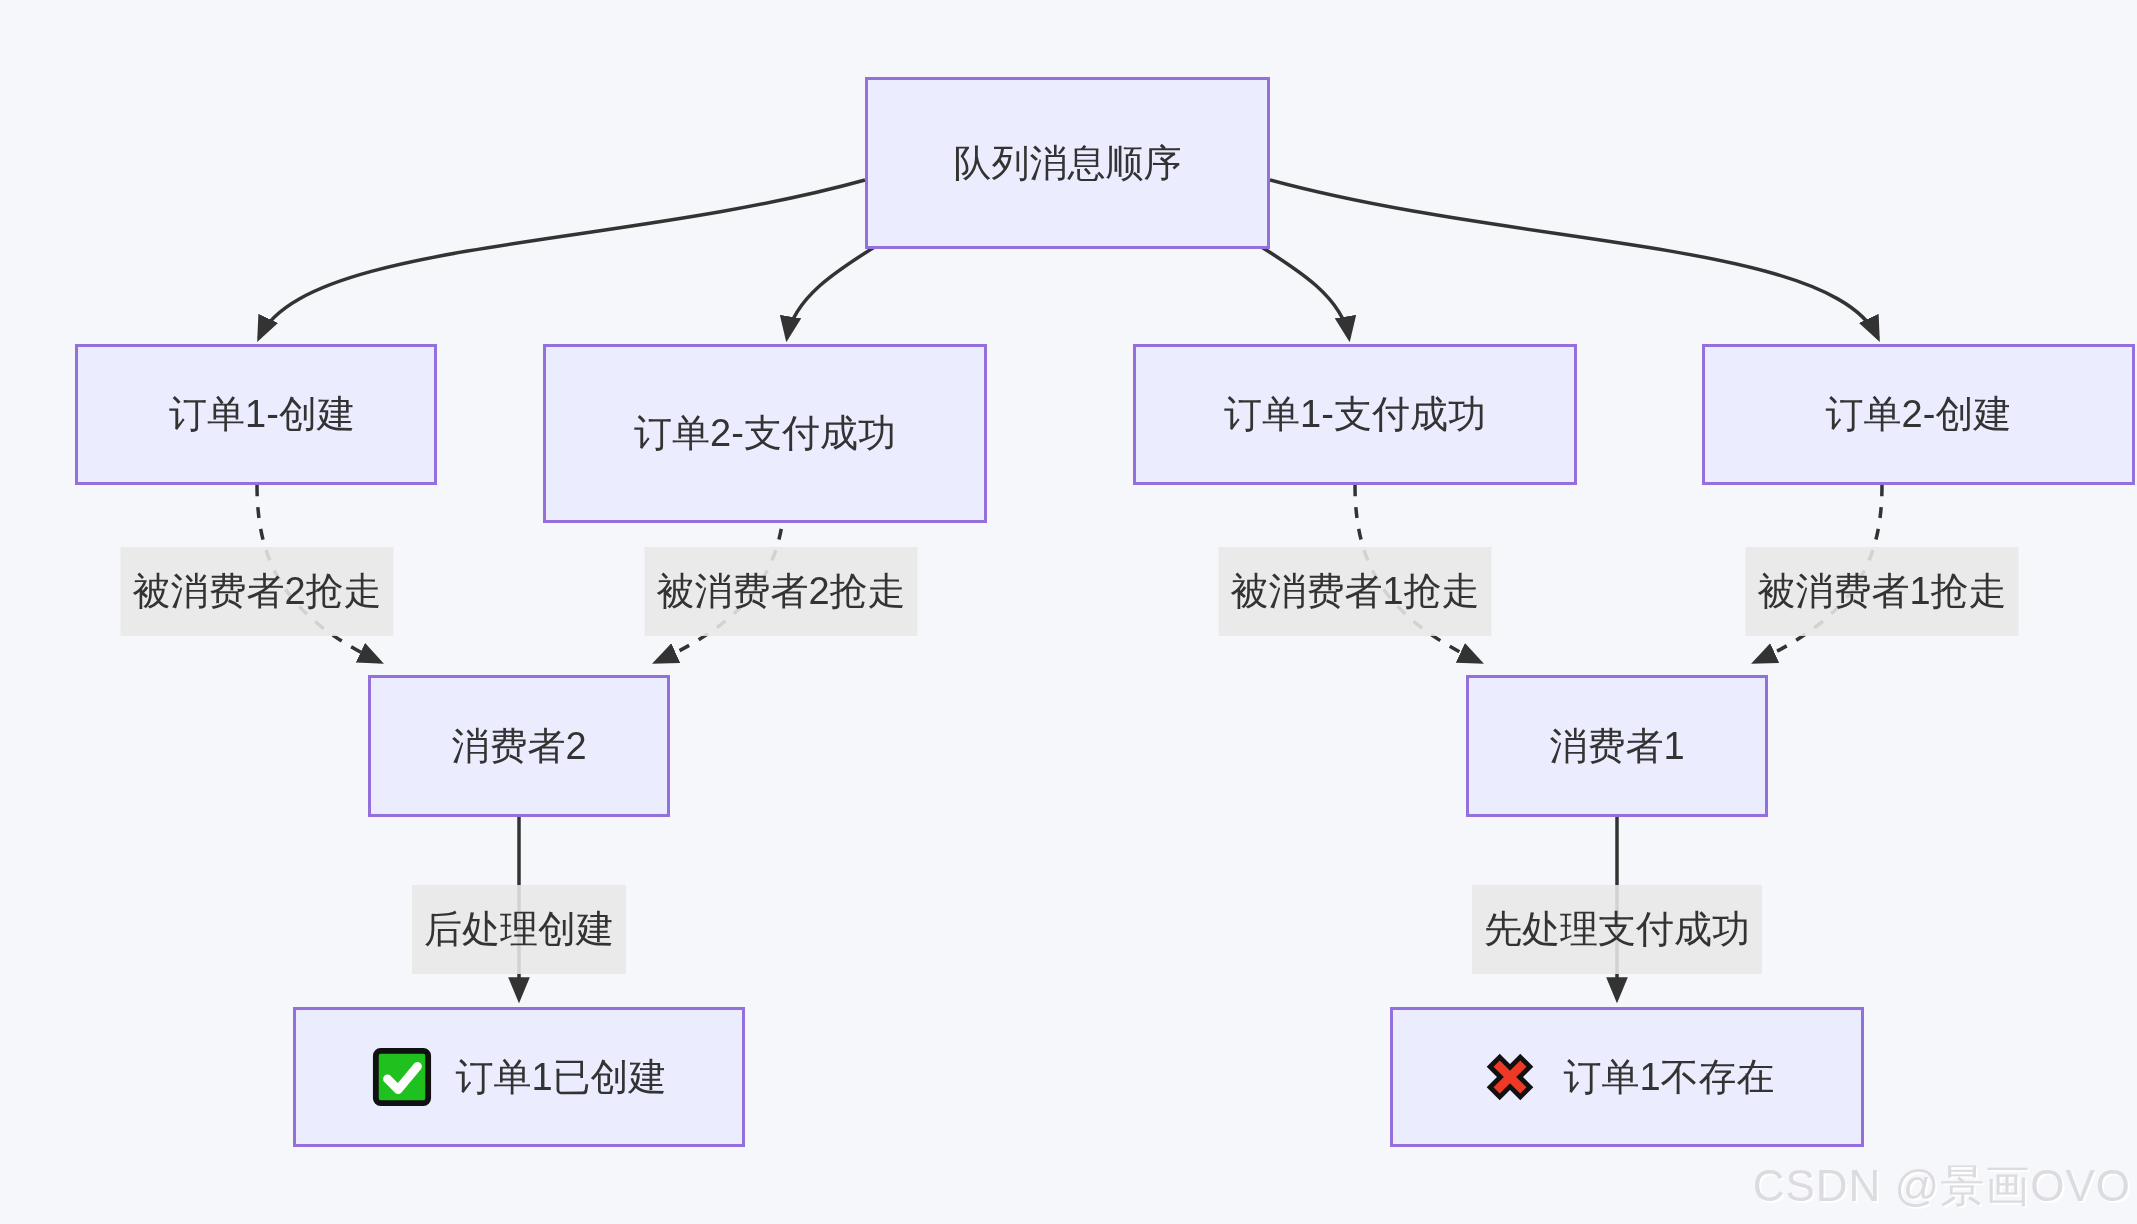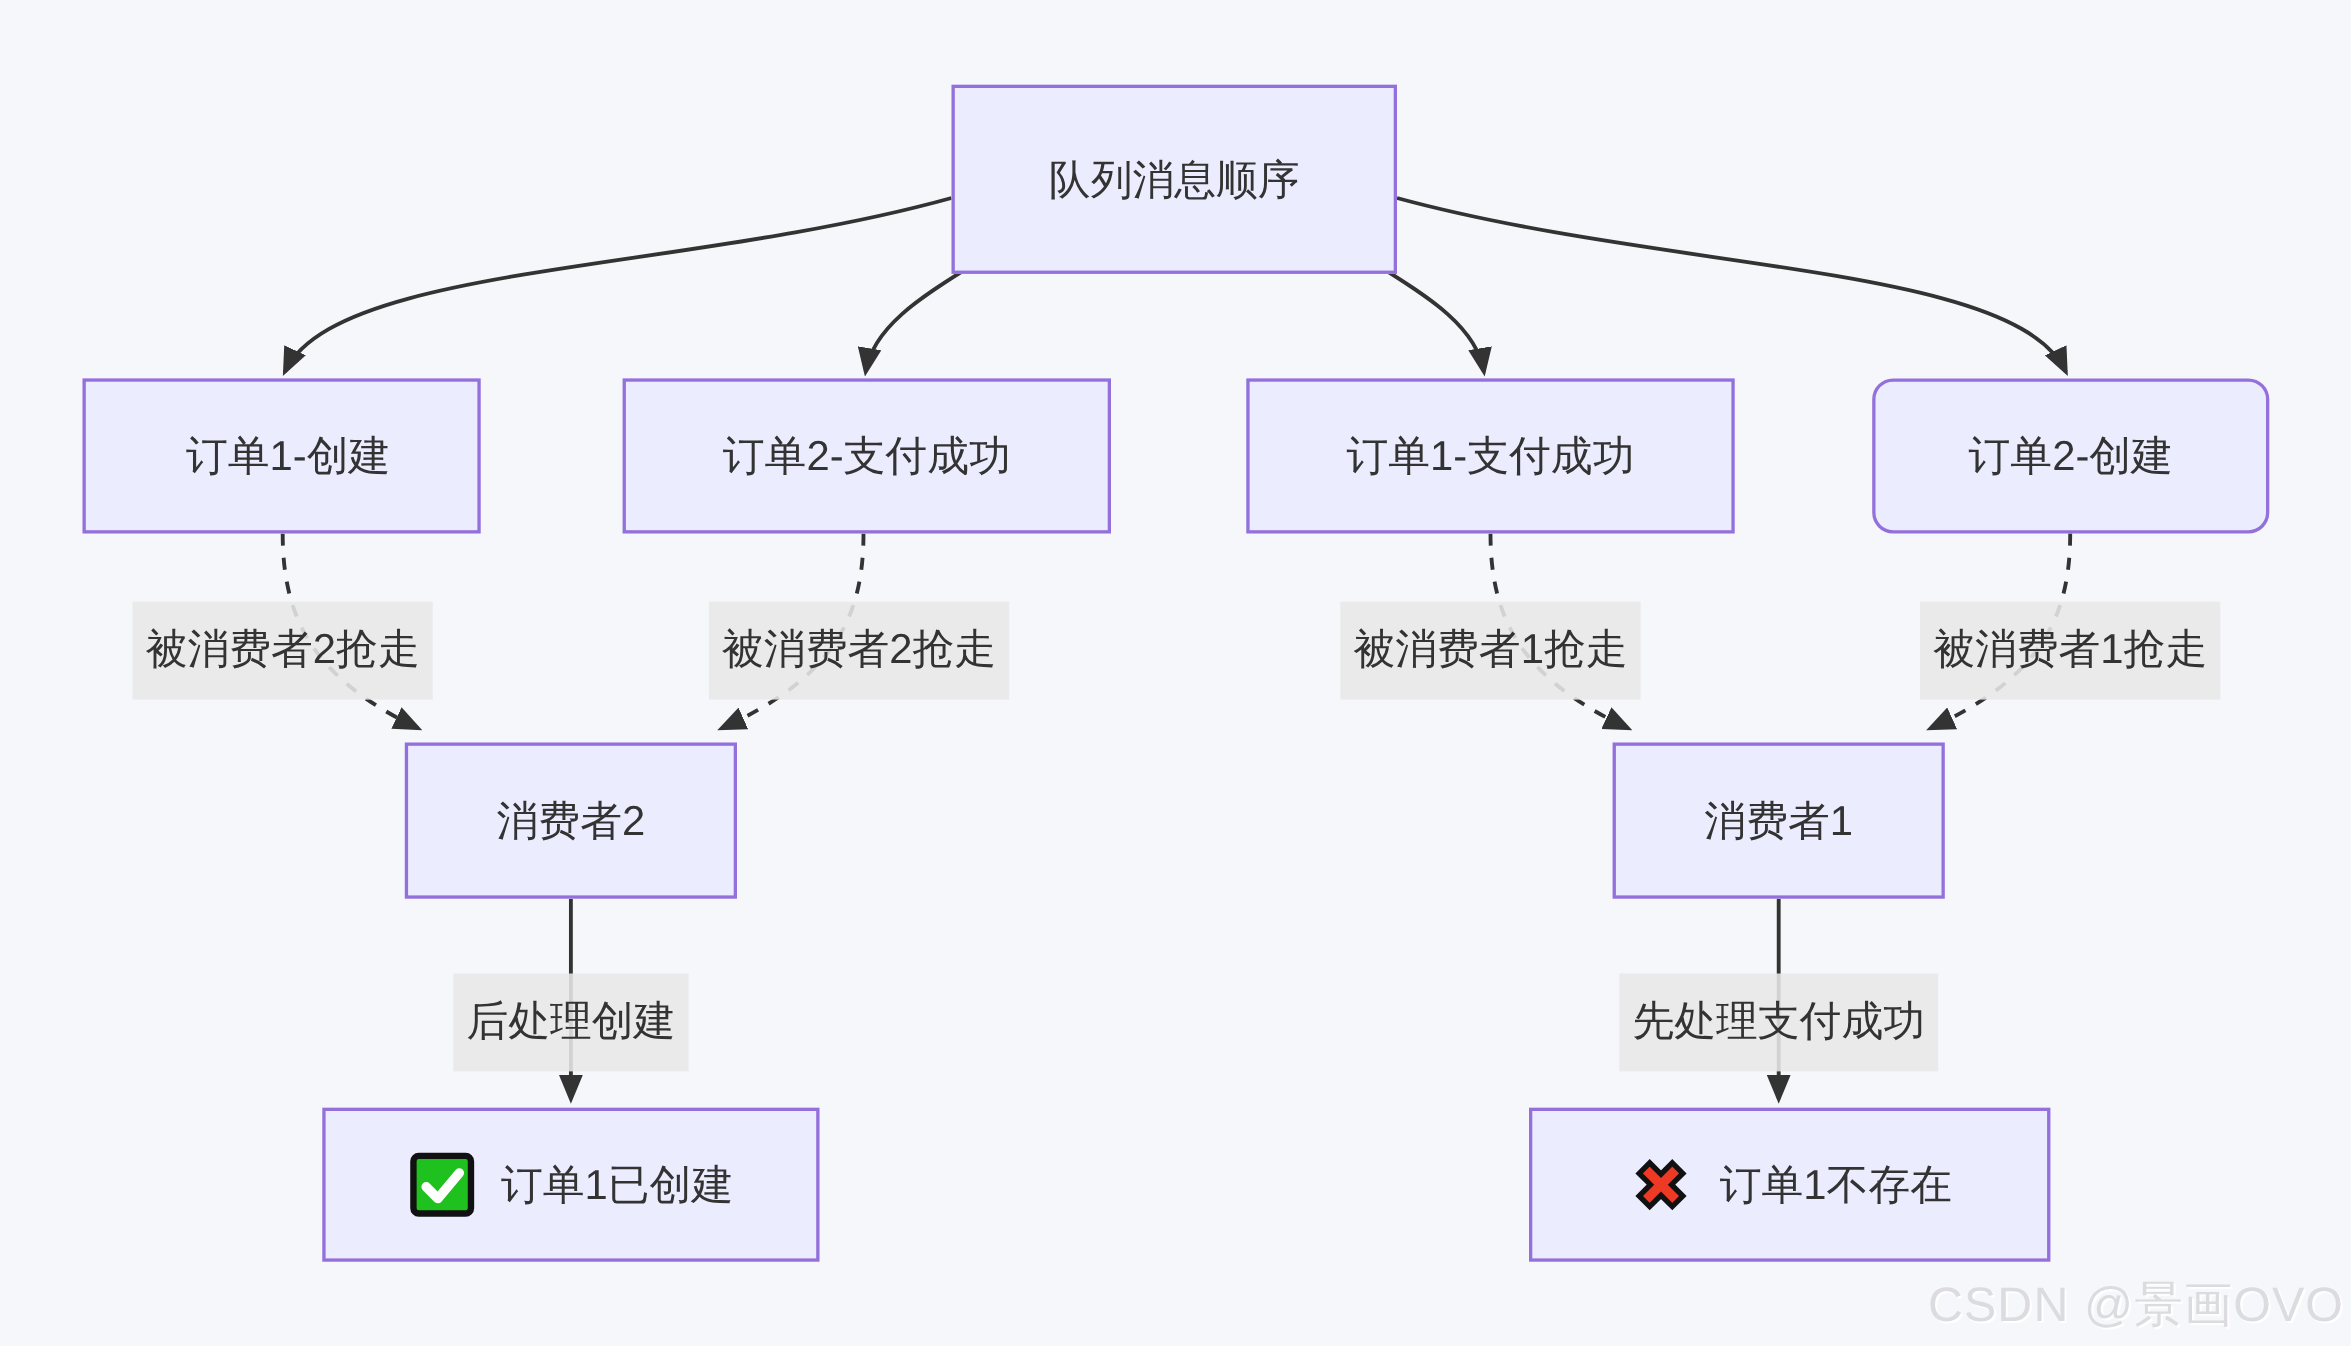--- a/index.html
+++ b/index.html
@@ -17,23 +17,23 @@
   svg.edges path.edge{fill:none;stroke:var(--edge-line);stroke-width:3.5px;}
   svg.edges path.dashed{stroke-dasharray:11 11;}
   svg.edges marker path{fill:var(--edge-line);}
   .node{
     position:absolute;display:flex;align-items:center;justify-content:center;
     background:var(--node-fill);border:3px solid var(--node-border);
     color:var(--text);font-size:38px;box-sizing:border-box;text-align:center;
   }
   #n-root{left:865px;top:77px;width:405px;height:172px;}
   #n-a{left:75px;top:344px;width:362px;height:141px;padding-left:12px;}
-  #n-b{left:566px;top:344px;width:444px;height:141px;}
+  #n-b{left:543px;top:344px;width:444px;height:179px;}
   #n-c{left:1133px;top:344px;width:444px;height:141px;}
-  #n-d{left:1702px;top:344px;width:361px;height:141px;border-radius:19px;}
+  #n-d{left:1702px;top:344px;width:433px;height:141px;}
   #n-c2{left:368px;top:675px;width:302px;height:142px;}
   #n-c1{left:1466px;top:675px;width:302px;height:142px;text-align:right;}
   #n-r1{left:293px;top:1007px;width:452px;height:140px;}
   #n-r2{left:1390px;top:1007px;width:474px;height:140px;}
   .edge-label{
     position:absolute;transform:translateX(-50%);
     background:var(--label-bg);color:var(--text);
     font-size:38px;line-height:1.3;padding:20px 12px;white-space:nowrap;
   }
   #l1{left:257px;top:547px;} #l2{left:781px;top:547px;}

